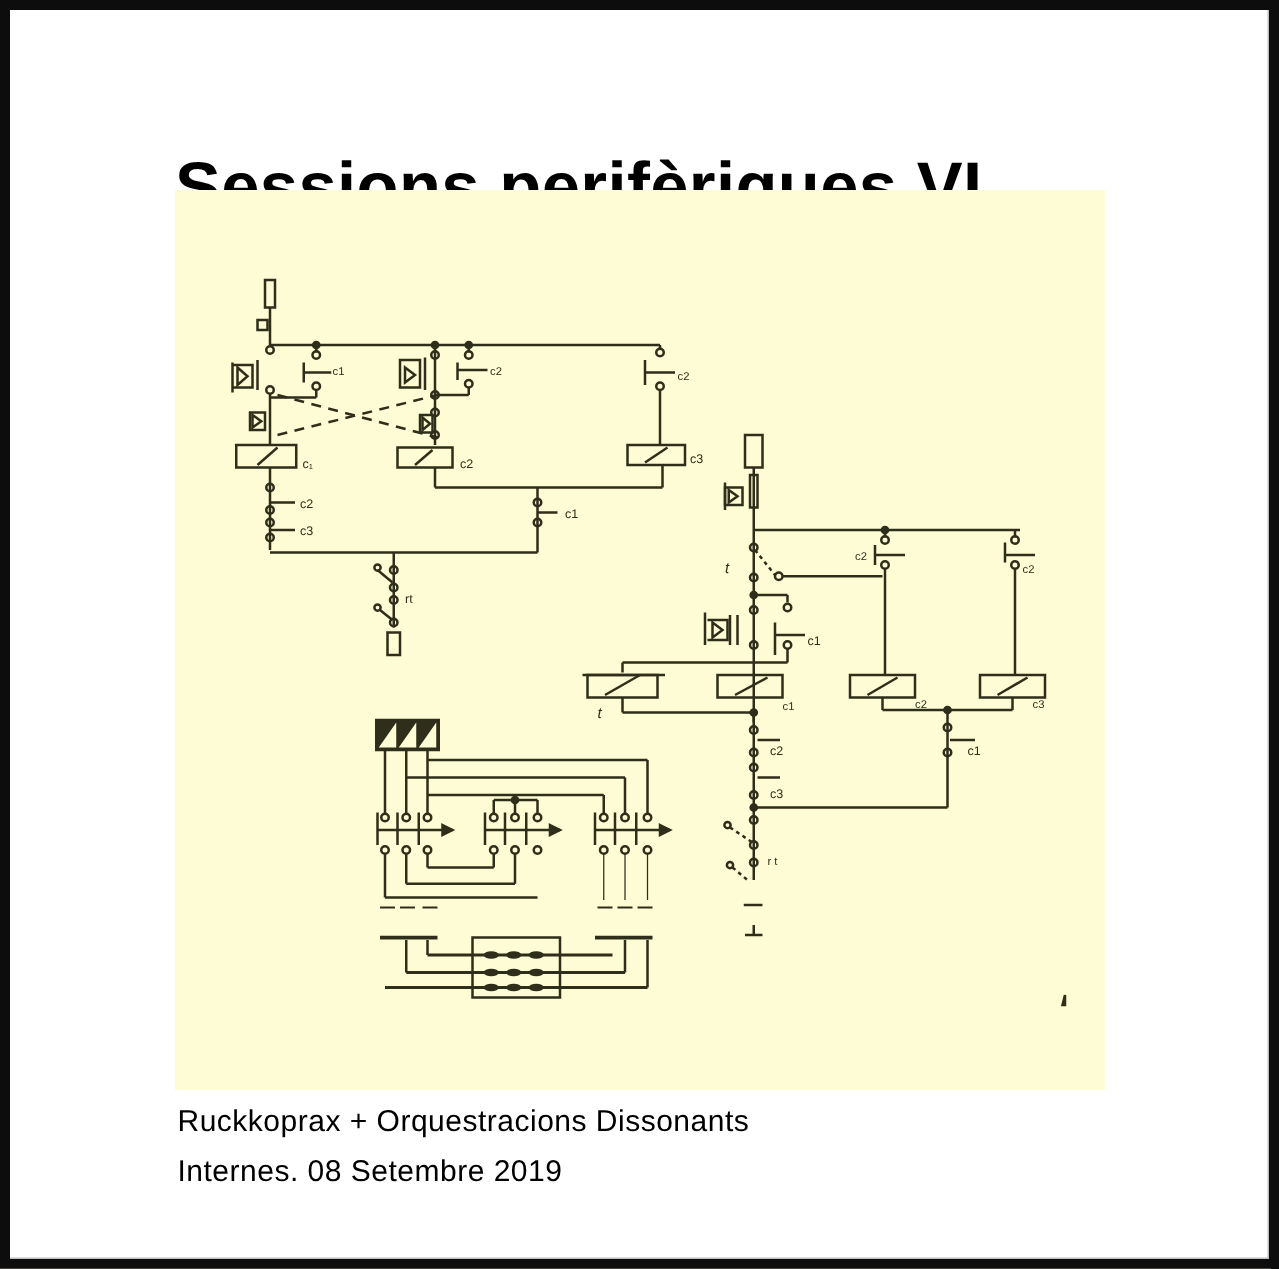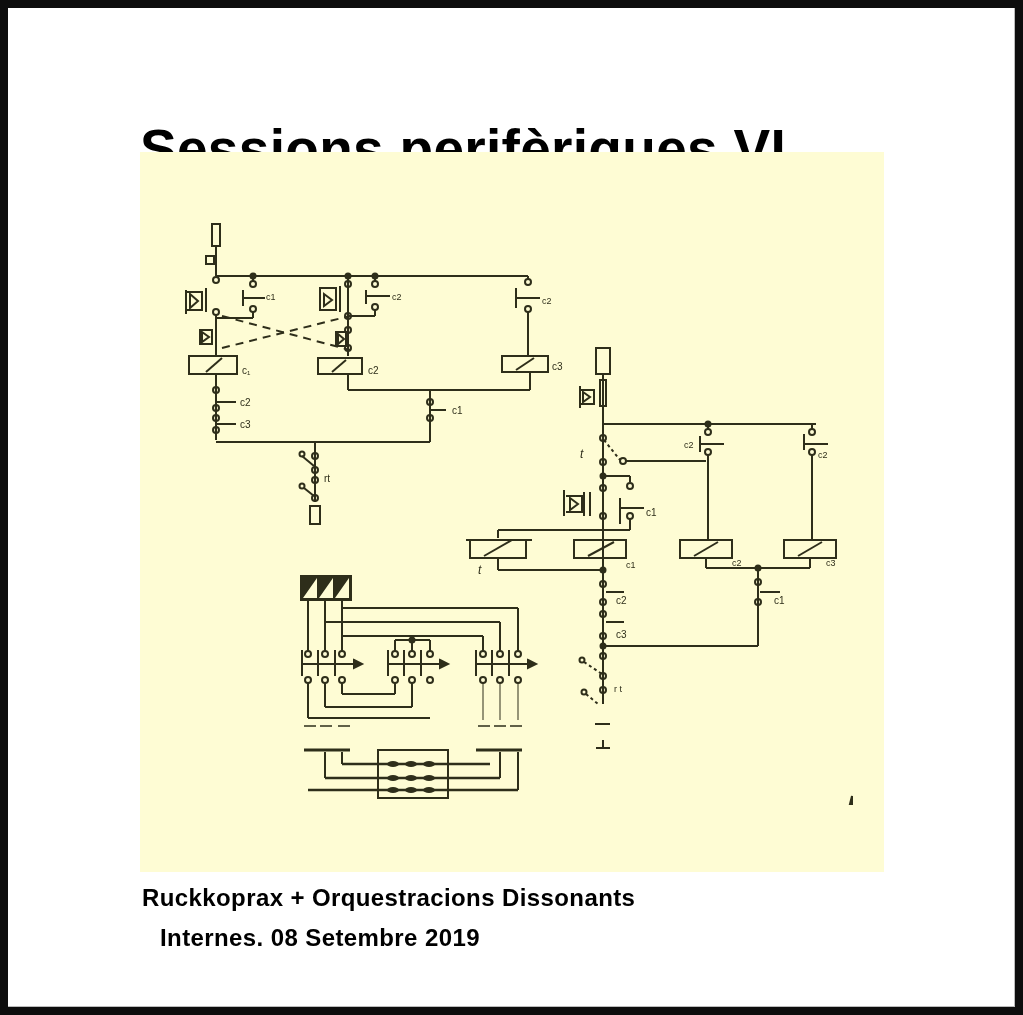--- a/index.html
+++ b/index.html
@@ -1,23 +1,23 @@
 <!DOCTYPE html>
 <html><head>
 <meta charset="utf-8">
 <style>
   html, body { margin:0; padding:0; }
   body { width:1023px; height:1015px; background:#0d0d0d; position:relative; overflow:hidden; }
   .frame { position:absolute; left:8px; top:8px; width:1007px; height:999px; background:#ffffff; border-right:1px solid #bbb; border-bottom:1px solid #bbb; box-sizing:border-box; }
   .title { position:absolute; left:140px; top:76px; width:760px; font-family:"Liberation Sans", sans-serif; font-weight:bold; font-size:55px; line-height:66px; color:#000; letter-spacing:0.3px; white-space:nowrap;margin-top:40px; }
   .art { position:absolute; left:140px; top:152px; width:744px; height:720px; background:#fefcd4; }
   .art svg { position:absolute; left:0; top:0; }
-  .caption { position:absolute; left:142px; font-family:"Liberation Sans", sans-serif; font-weight:bold; font-size:24px; color:#000; white-space:nowrap; letter-spacing:0.4px; }
+  .caption { position:absolute; left:142px; font-family:"Liberation Sans", sans-serif; font-weight:normal; font-size:24px; color:#000; white-space:nowrap; letter-spacing:0.4px; }
   .cap1 { top:884px; }
-  .cap2 { top:924px;margin-left:18px; }
+  .cap2 { top:924px; }
 </style>
 </head>
 <body>
 
 <div class="frame"></div>
 
 <div class="title">Sessions perifèriques VI</div>
 
 <div class="art">
   <svg width="744" height="720" viewBox="0 0 744 720">

